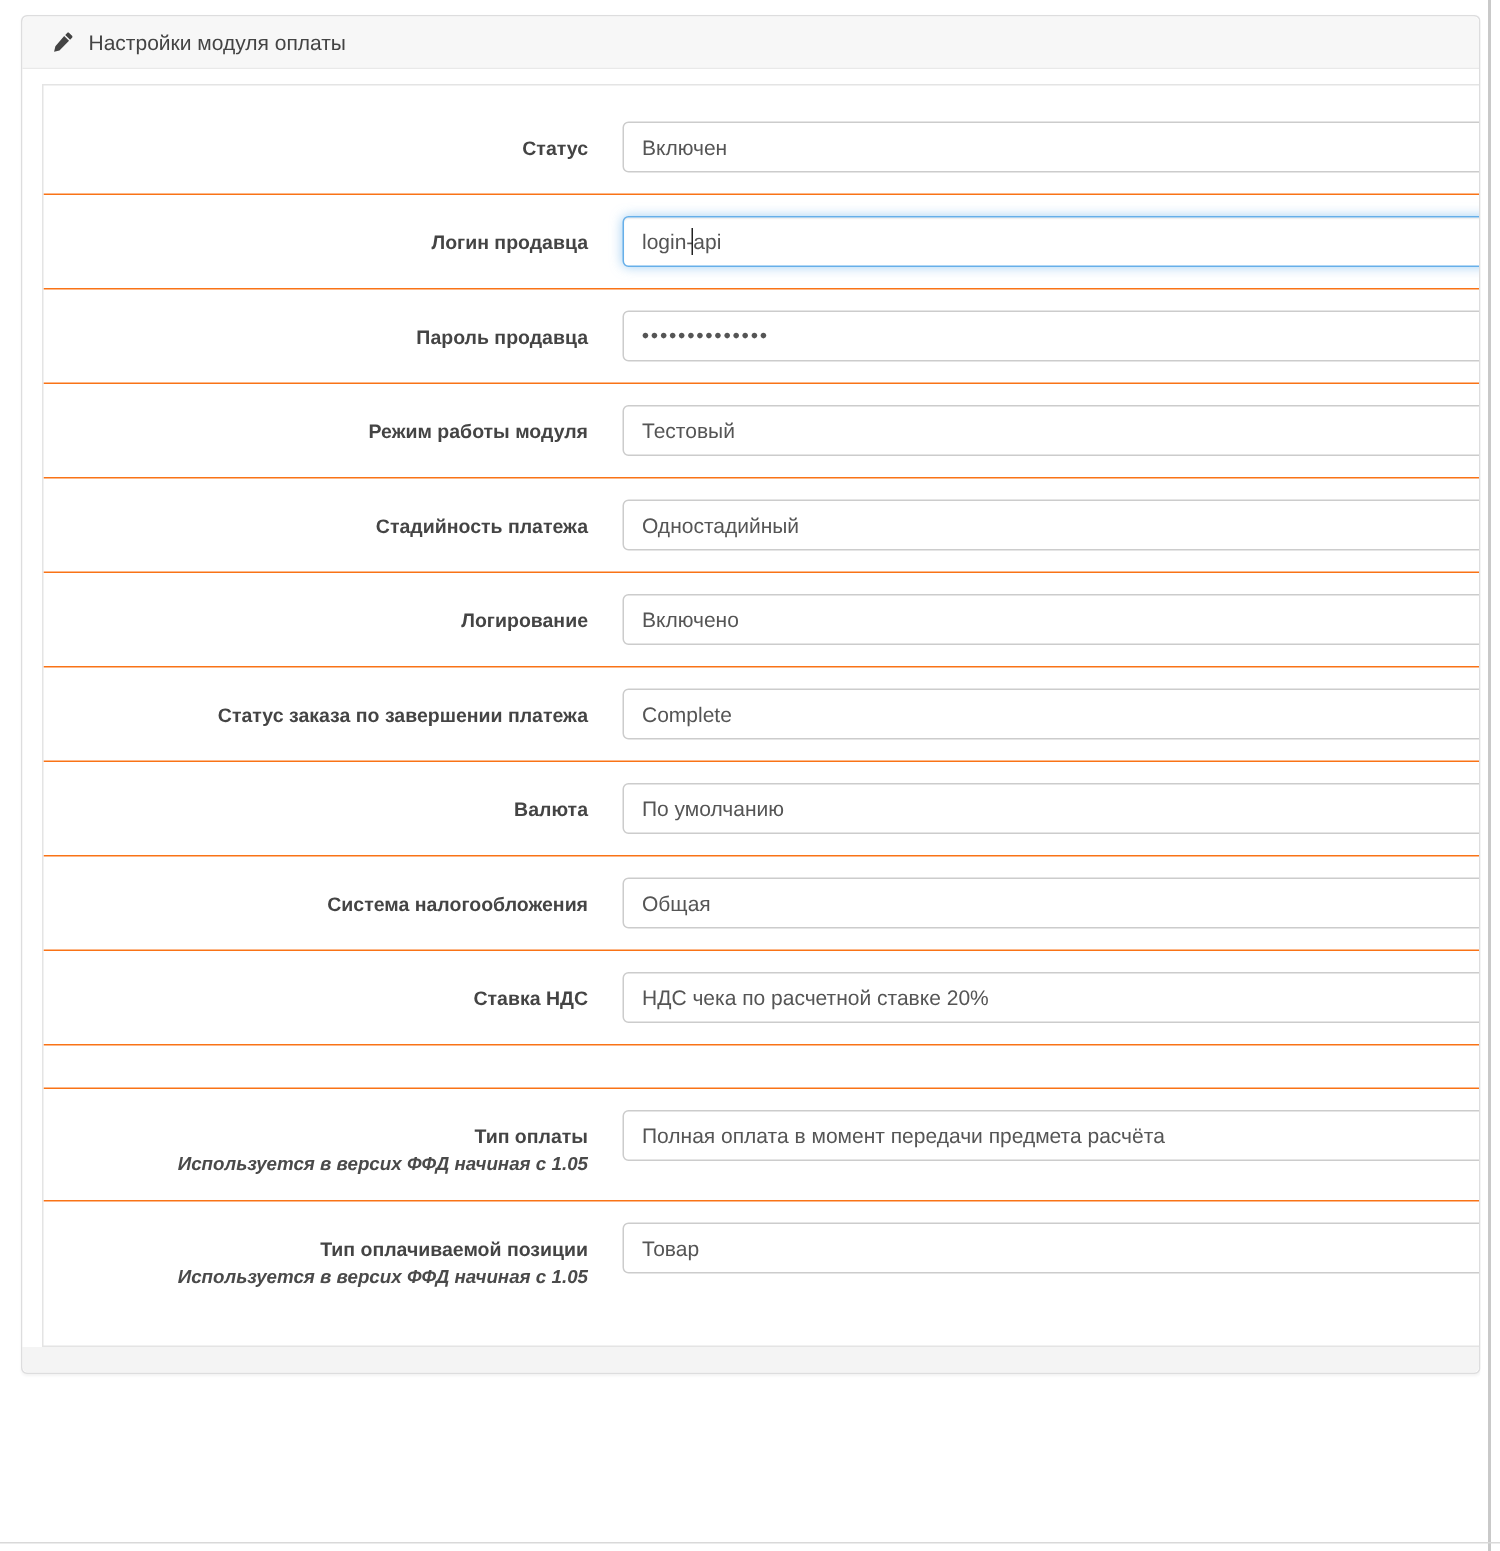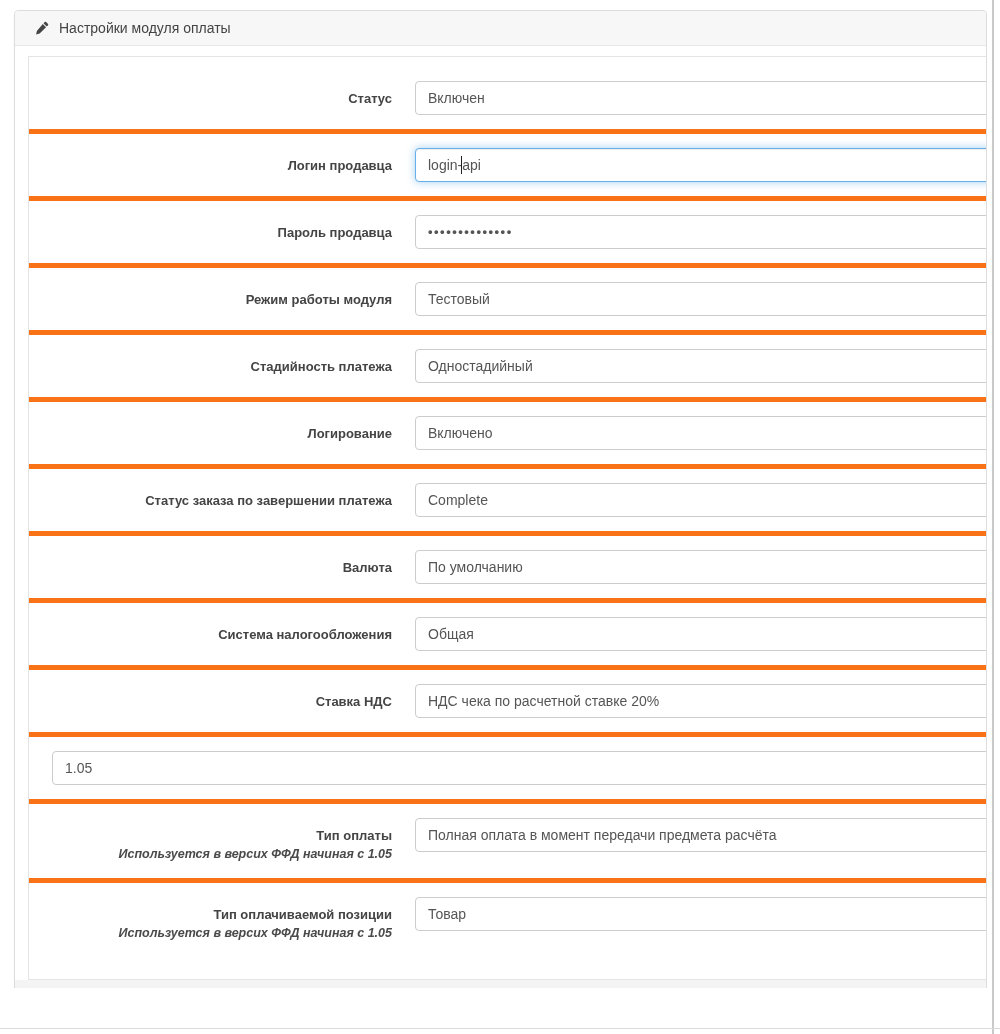--- a/index.html
+++ b/index.html
@@ -38,21 +38,21 @@
   .panel-body { padding: 10px 0 0 13px; background: #fff; }
   .form-table {
     border: 1px solid #e4e4e4;
     border-right: none;
     padding-top: 10px;
     overflow: hidden;
   }
   .form-row {
     display: flex;
     padding: 14px 0;
-    border-bottom: 5px solid #f97316;
+    border-bottom: 1px solid #f97316;
   }
   .form-row:last-child { border-bottom: none; padding-bottom: 36px; }
   .row-label {
     width: 363px; flex: 0 0 363px;
     text-align: right;
     padding-top: 8px;
   }
   .lbl {
     display: block;
     font-weight: bold;
@@ -219,23 +219,20 @@
     <div class="row-label">
       <label class="lbl">Ставка НДС</label>
 
     </div>
     <div class="row-control">
       <div class="control-box">НДС чека по расчетной ставке 20%</div>
     </div>
   </div>
 
   <div class="form-row">
-    <div class="row-control">
-      <div class="control-box">1.05</div>
-    </div>
   </div>
 
   <div class="form-row">
     <div class="row-label">
       <label class="lbl">Тип оплаты</label>
       <div class="note">Используется в версих ФФД начиная с 1.05</div>
     </div>
     <div class="row-control">
       <div class="control-box">Полная оплата в момент передачи предмета расчёта</div>
     </div>

